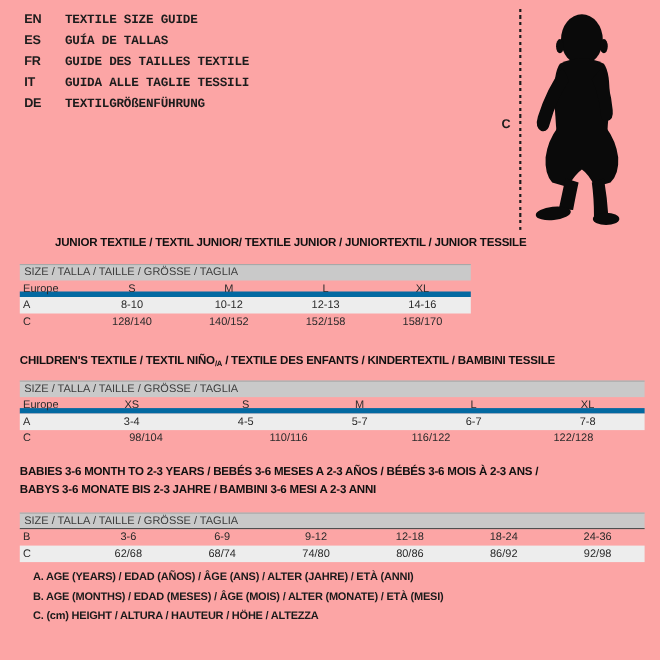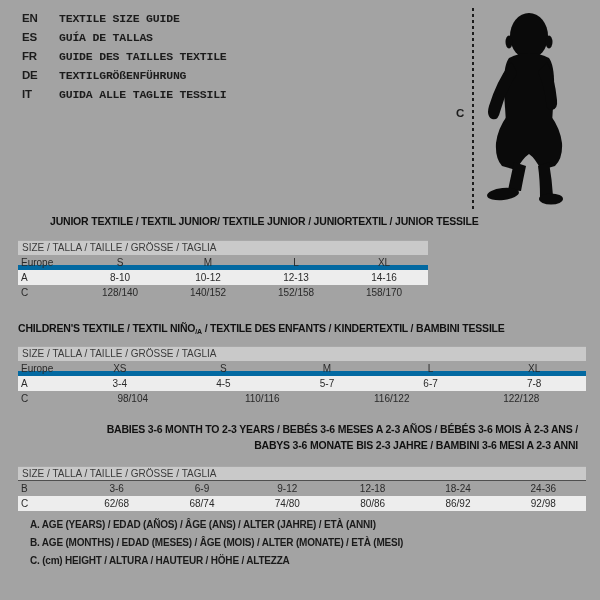--- a/index.html
+++ b/index.html
@@ -1,18 +1,18 @@
 <!DOCTYPE html>
 <html><head>
 <meta charset="utf-8">
 <style>
   * { margin:0; padding:0; box-sizing:border-box; }
   html,body { background:#ffffff; }
   .page {
-    position:relative; width:600px; height:600px; background:#a3a3a3;
+    position:relative; width:600px; height:600px; background:#fca5a5;
     font-family:"Liberation Sans","DejaVu Sans",sans-serif; color:#1c1c1c;
     overflow:hidden;
   }
   
   .lang-list { position:absolute; left:22px; top:9px; }
   .lang-row { display:flex; height:19px; line-height:19px; }
   .lang-code { width:37px; font-weight:bold; font-size:11.5px; letter-spacing:-0.2px; }
   .lang-title { font-weight:bold; font-size:11.5px; letter-spacing:-0.2px;font-family:Liberation Mono, monospace; }
   
   .measure-line {
@@ -58,26 +58,26 @@
     </div>
     <div class="lang-row">
       <span class="lang-code">ES</span>
       <span class="lang-title">GUÍA DE TALLAS</span>
     </div>
     <div class="lang-row">
       <span class="lang-code">FR</span>
       <span class="lang-title">GUIDE DES TAILLES TEXTILE</span>
     </div>
     <div class="lang-row">
+      <span class="lang-code">IT</span>
+      <span class="lang-title">GUIDA ALLE TAGLIE TESSILI</span>
+    </div>
+    <div class="lang-row">
       <span class="lang-code">DE</span>
       <span class="lang-title">TEXTILGRÖßENFÜHRUNG</span>
-    </div>
-    <div class="lang-row">
-      <span class="lang-code">IT</span>
-      <span class="lang-title">GUIDA ALLE TAGLIE TESSILI</span>
     </div>
   </div>
 
   <div class="measure-line"></div>
   <span class="fig-label">C</span>
   <svg class="baby-svg" width="88" height="196" viewBox="0 0 88 196" fill="#0a0a0a">
     <ellipse cx="48" cy="26" rx="19" ry="23"></ellipse>
     <ellipse cx="28" cy="32" rx="3.5" ry="6.5"></ellipse>
     <ellipse cx="68" cy="32" rx="3.5" ry="6.5"></ellipse>
     <path d="M28,48 Q48,38 68,48 Q74,56 73,82 Q72,98 71,112 L25,112 Q24,98 23,82 Q22,56 28,48 Z"></path>
@@ -139,21 +139,21 @@
     </div>
     <div class="row">
       <span class="lbl">C</span>
       <span class="cell">98/104</span>
       <span class="cell">110/116</span>
       <span class="cell">116/122</span>
       <span class="cell">122/128</span>
     </div>
   </div>
 
-  <div class="sec-title" style="top:421px; width:560px;text-align:right;">
+  <div class="sec-title" style="top:421px; width:560px;">
     <div>BABIES 3-6 MONTH TO 2-3 YEARS / BEBÉS 3-6 MESES A 2-3 AÑOS / BÉBÉS 3-6 MOIS À 2-3 ANS /</div>
     <div>BABYS 3-6 MONATE BIS 2-3 JAHRE / BAMBINI 3-6 MESI A 2-3 ANNI</div>
   </div>
   <div class="tbl t3" style="top:466px; width:568px;">
     <div class="sizebar rule">SIZE / TALLA / TAILLE / GRÖSSE / TAGLIA</div>
     <div class="row">
       <span class="lbl">B</span>
       <span class="cell">3-6</span>
       <span class="cell">6-9</span>
       <span class="cell">9-12</span>

